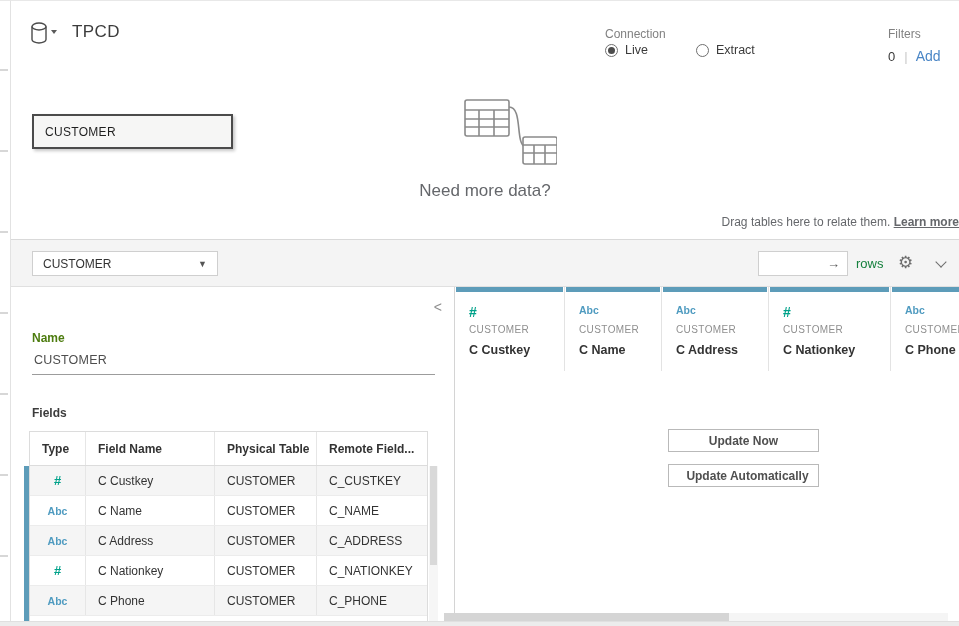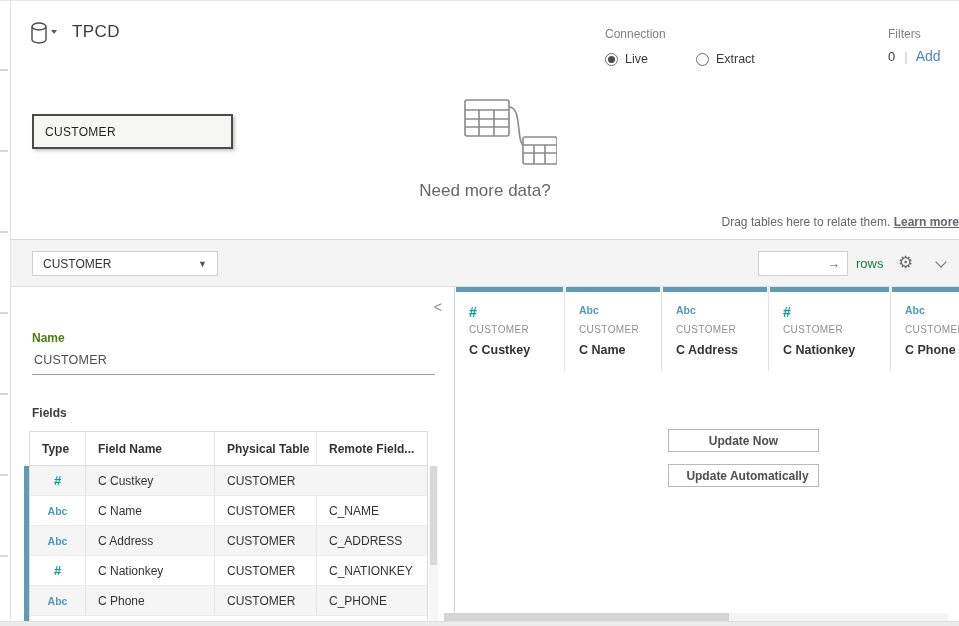--- a/index.html
+++ b/index.html
@@ -11,21 +11,21 @@
   #left-strip { left:0; top:0; width:11px; height:626px; background:#fff; border-right:1px solid #e2e2e2; border-top:1px solid #e8e8e8;}
   .strip-tick { position:absolute; left:0; width:8px; height:2px; background:#d7d7d7; }
 
   
   #canvas { left:11px; top:0; width:948px; height:239px; background:#fff; border-top:1px solid #e8e8e8; }
   #ds-icon { left:19px; top:20px; width:30px; height:26px; color:#4b4b4b; }
   #ds-title { left:61px; top:21px; font-size:17px; letter-spacing:.4px; color:#3c3c3c; }
 
   #conn-block { left:594px; top:26px; }
   .small-label { font-size:12px; color:#818181; }
-  .radio-row { display:flex; align-items:center; margin-top:11px; }
+  .radio-row { display:flex; align-items:center; margin-top:2px; }
   .radio { width:13px; height:13px; border:1px solid #6f6f6f; border-radius:50%; background:#fff;
            display:inline-flex; align-items:center; justify-content:center; margin-right:7px; }
   .radio.sel::after { content:""; width:7px; height:7px; border-radius:50%; background:#4c4c4c; }
   .radio-label { font-size:12.5px; color:#3a3a3a; }
   #radio-extract { margin-left:48px; }
 
   #filters-block { left:877px; top:26px; }
   #filters-row { margin-top:7px; font-size:13px; color:#3a3a3a; display:flex; align-items:center; }
   #filters-divider { color:#c9c9c9; margin:0 8px 0 9px; font-size:13px; }
   #filters-add { font-size:14px; }
@@ -219,20 +219,21 @@
         <div class="ft-cell c-ptable">Physical Table</div>
         <div class="ft-cell c-remote">Remote Field...</div>
       </div>
 
       <div class="ft-row alt">
         <div class="ft-cell c-type">
             <span class="glyph-num">#</span>
           </div>
         <div class="ft-cell c-fname">C Custkey</div>
         <div class="ft-cell c-ptable">CUSTOMER</div>
+        <div class="ft-cell c-remote">C_CUSTKEY</div>
       </div>
       <div class="ft-row">
         <div class="ft-cell c-type">
             <span class="glyph-str">Abc</span>
           </div>
         <div class="ft-cell c-fname">C Name</div>
         <div class="ft-cell c-ptable">CUSTOMER</div>
         <div class="ft-cell c-remote">C_NAME</div>
       </div>
       <div class="ft-row alt">

